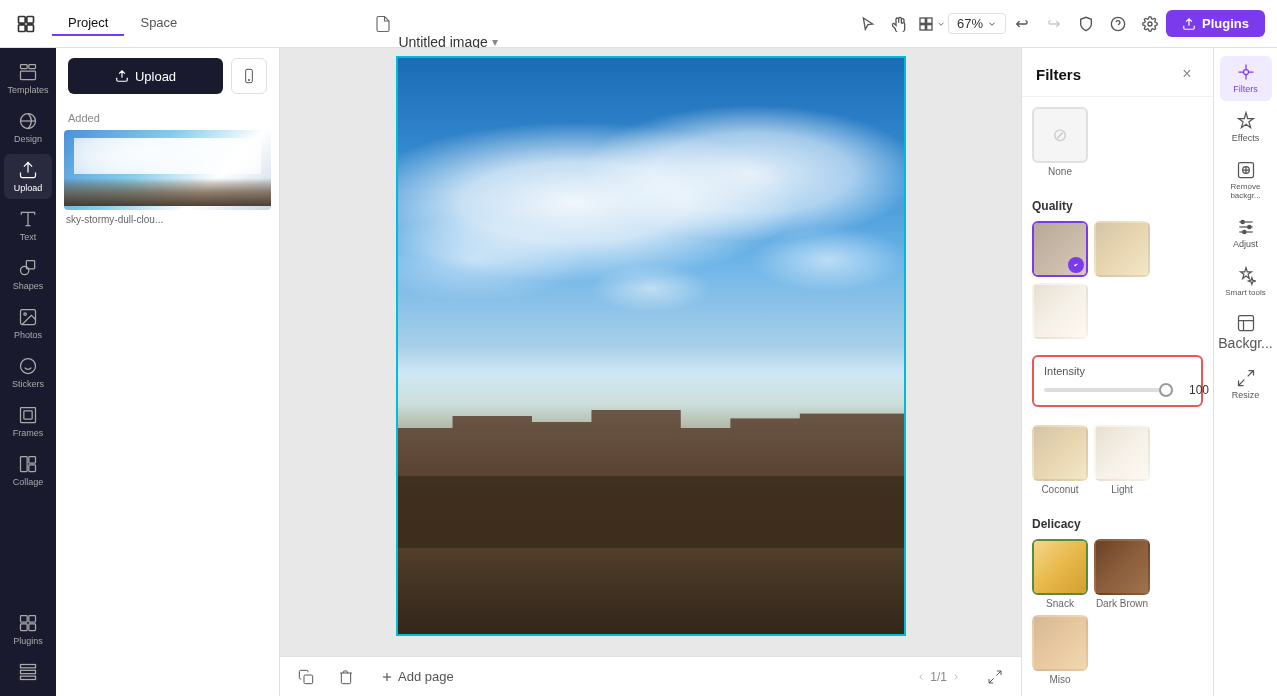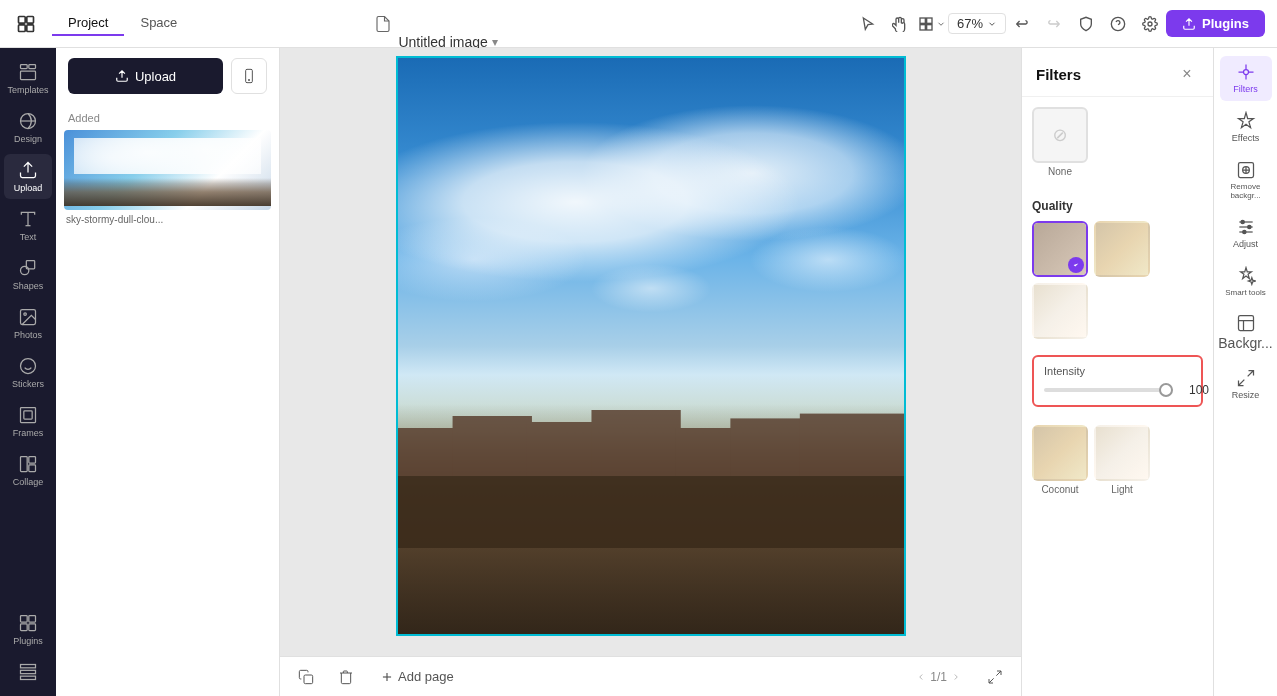--- a/index.html
+++ b/index.html
@@ -415,20 +415,43 @@
           <div class="filter-thumb ft-coconut"></div>
           <span class="filter-label">Coconut</span>
         </div>
         <div class="filter-item">
           <div class="filter-thumb ft-light"></div>
           <span class="filter-label">Light</span>
         </div>
       </div>
     </div>
 
+    <div class="filter-section">
+      <div class="filter-section-title">Delicacy</div>
+      <div class="filter-row">
+        <div class="filter-item">
+          <div class="filter-thumb ft-snack" style="position:relative;border:2px solid #5a8a3a;">
+            <div class="ft-snack" style="width:100%;height:100%;"></div>
+          </div>
+          <span class="filter-label">Snack</span>
+        </div>
+        <div class="filter-item">
+          <div class="filter-thumb ft-darkbrown">
+            <div class="ft-darkbrown" style="width:100%;height:100%;"></div>
+          </div>
+          <span class="filter-label">Dark Brown</span>
+        </div>
+        <div class="filter-item">
+          <div class="filter-thumb ft-miso">
+            <div class="ft-miso" style="width:100%;height:100%;"></div>
+          </div>
+          <span class="filter-label">Miso</span>
+        </div>
+      </div>
+    </div>
 
   </div>
 
   <div class="right-tools">
     <div class="tool-item active">
       <svg viewBox="0 0 24 24" fill="none" stroke="currentColor" stroke-width="1.5">
           <circle cx="12" cy="12" r="3"></circle>
           <path d="M3 12h6M15 12h6M12 3v6M12 15v6"></path>
         </svg>
       <span>Filters</span>

